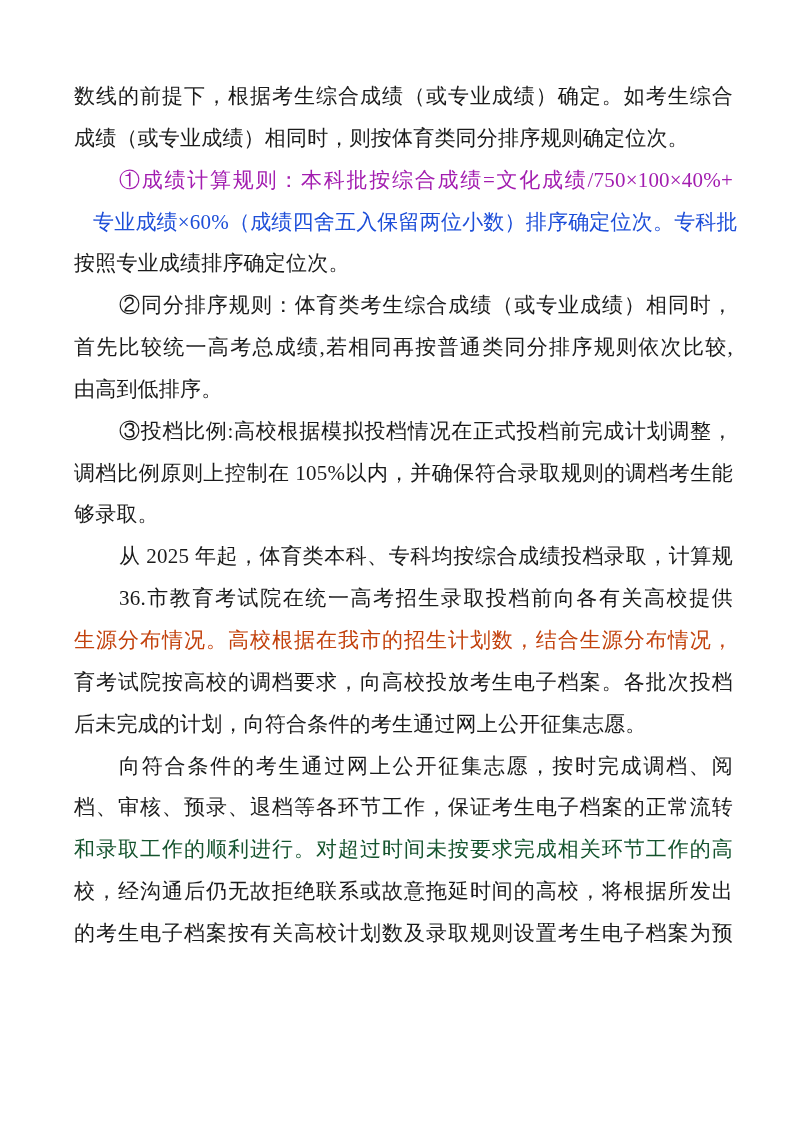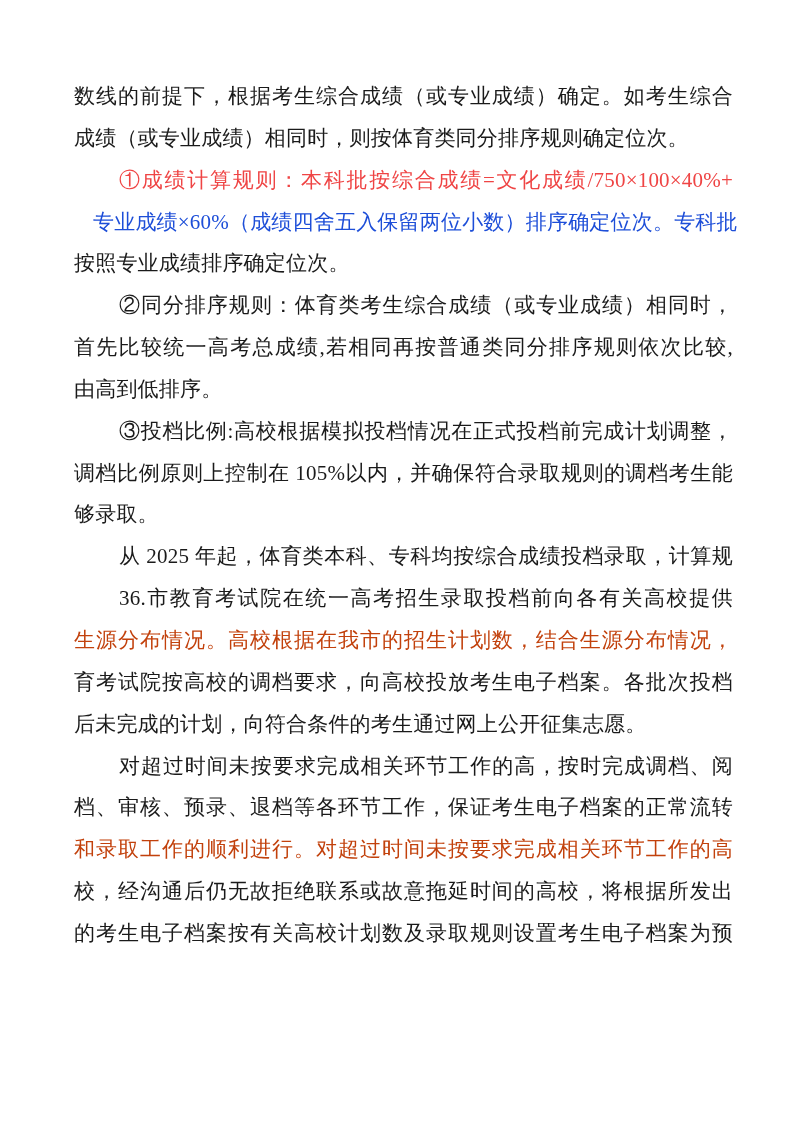--- a/index.html
+++ b/index.html
@@ -38,33 +38,33 @@
     text-indent: 45px;
   }
 </style>
 </head>
 <body>
 
 <div class="page" style="background: rgb(255, 255, 255);">
   <div class="text-block" id="text-block">
       <div class="doc-line justify" style="color: rgb(26, 26, 26);">数线的前提下，根据考生综合成绩（或专业成绩）确定。如考生综合</div>
       <div class="doc-line" style="color: rgb(26, 26, 26);">成绩（或专业成绩）相同时，则按体育类同分排序规则确定位次。</div>
-      <div class="doc-line indent justify" style="color: #ef4444;">①成绩计算规则：本科批按综合成绩=文化成绩/750×100×40%+</div>
+      <div class="doc-line indent justify" style="color: #a21caf;">①成绩计算规则：本科批按综合成绩=文化成绩/750×100×40%+</div>
       <div class="doc-line justify" style="color: #1d4ed8; margin-left: 19px;">专业成绩×60%（成绩四舍五入保留两位小数）排序确定位次。专科批</div>
       <div class="doc-line" style="color: rgb(26, 26, 26);">按照专业成绩排序确定位次。</div>
       <div class="doc-line indent justify" style="color: rgb(26, 26, 26);">②同分排序规则：体育类考生综合成绩（或专业成绩）相同时，</div>
       <div class="doc-line justify" style="color: rgb(26, 26, 26);">首先比较统一高考总成绩,若相同再按普通类同分排序规则依次比较,</div>
       <div class="doc-line" style="color: rgb(26, 26, 26);">由高到低排序。</div>
       <div class="doc-line indent justify" style="color: rgb(26, 26, 26);">③投档比例:高校根据模拟投档情况在正式投档前完成计划调整，</div>
       <div class="doc-line justify" style="color: rgb(26, 26, 26);">调档比例原则上控制在 105%以内，并确保符合录取规则的调档考生能</div>
       <div class="doc-line" style="color: rgb(26, 26, 26);">够录取。</div>
       <div class="doc-line indent justify" style="color: rgb(26, 26, 26);">从 2025 年起，体育类本科、专科均按综合成绩投档录取，计算规</div>
       <div class="doc-line indent justify" style="color: rgb(26, 26, 26);">36.市教育考试院在统一高考招生录取投档前向各有关高校提供</div>
       <div class="doc-line justify" style="color: #c2410c;">生源分布情况。高校根据在我市的招生计划数，结合生源分布情况，</div>
       <div class="doc-line justify" style="color: rgb(26, 26, 26);">育考试院按高校的调档要求，向高校投放考生电子档案。各批次投档</div>
       <div class="doc-line" style="color: rgb(26, 26, 26);">后未完成的计划，向符合条件的考生通过网上公开征集志愿。</div>
-      <div class="doc-line indent justify" style="color: rgb(26, 26, 26);">对超过时间未按要求完成相关环节工作的高，按时完成调档、阅</div>
+      <div class="doc-line indent justify" style="color: rgb(26, 26, 26);">向符合条件的考生通过网上公开征集志愿，按时完成调档、阅</div>
       <div class="doc-line justify" style="color: rgb(26, 26, 26);">档、审核、预录、退档等各环节工作，保证考生电子档案的正常流转</div>
-      <div class="doc-line justify" style="color: #c2410c;">和录取工作的顺利进行。对超过时间未按要求完成相关环节工作的高</div>
+      <div class="doc-line justify" style="color: #14532d;">和录取工作的顺利进行。对超过时间未按要求完成相关环节工作的高</div>
       <div class="doc-line justify" style="color: rgb(26, 26, 26);">校，经沟通后仍无故拒绝联系或故意拖延时间的高校，将根据所发出</div>
       <div class="doc-line justify" style="color: rgb(26, 26, 26);">的考生电子档案按有关高校计划数及录取规则设置考生电子档案为预</div>
     </div>
 </div>
 
 </body></html>

